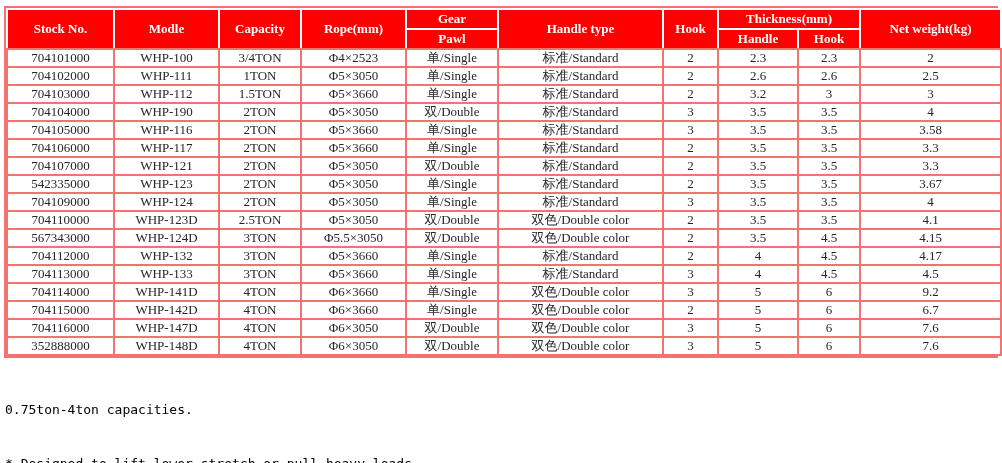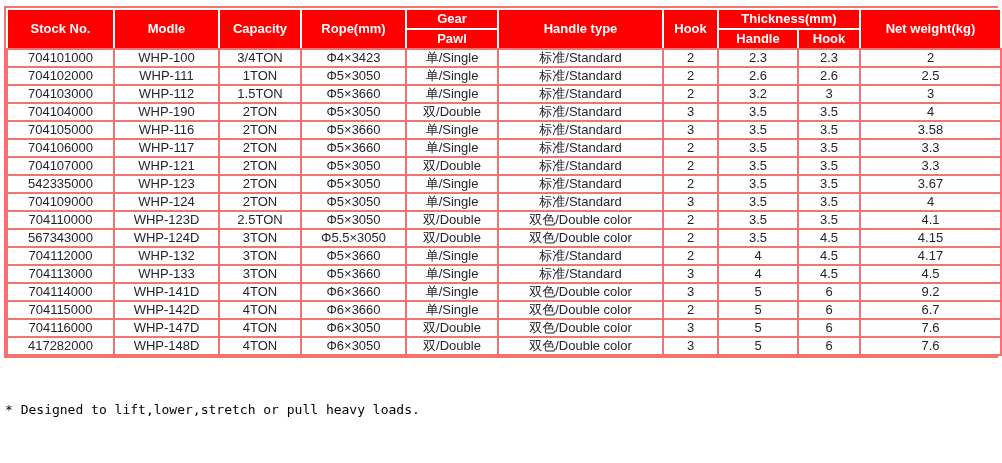--- a/index.html
+++ b/index.html
@@ -5,20 +5,21 @@
   html, body {
     margin: 0;
     padding: 0;
     background: #ffffff;
     font-family: "Liberation Sans", sans-serif;
     width: 1002px;
   }
   .table-wrap {
     margin: 6px 4px 0 4px;
     border: 2px solid #f4736f;
+    font-family: Liberation Serif, serif;
   }
   table {
     border-collapse: collapse;
     table-layout: fixed;
     width: 100%;
   }
   thead th {
     background: #ff0000;
     color: #ffffff;
     font-size: 13px;
@@ -86,21 +87,21 @@
         <th class="bedge">Pawl</th>
         <th class="bedge">Handle</th>
         <th class="bedge">Hook</th>
       </tr>
     </thead>
     <tbody>
         <tr>
           <td>704101000</td>
           <td>WHP-100</td>
           <td>3/4TON</td>
-          <td>Φ4×3423</td>
+          <td>Φ4×2523</td>
           <td>单/Single</td>
           <td>标准/Standard</td>
           <td>2</td>
           <td>2.3</td>
           <td>2.3</td>
           <td>2</td>
         </tr>
         <tr>
           <td>704102000</td>
           <td>WHP-111</td>
@@ -275,32 +276,33 @@
           <td>4TON</td>
           <td>Φ6×3050</td>
           <td>双/Double</td>
           <td>双色/Double color</td>
           <td>3</td>
           <td>5</td>
           <td>6</td>
           <td>7.6</td>
         </tr>
         <tr>
-          <td>417282000</td>
+          <td>352888000</td>
           <td>WHP-148D</td>
           <td>4TON</td>
           <td>Φ6×3050</td>
           <td>双/Double</td>
           <td>双色/Double color</td>
           <td>3</td>
           <td>5</td>
           <td>6</td>
           <td>7.6</td>
         </tr>
       </tbody>
   </table>
 </div>
 
 <div class="notes">
+  <div>0.75ton-4ton capacities.</div>
   <div>* Designed to lift,lower,stretch or pull heavy loads.</div>
   
   
 </div>
 
 </body></html>

